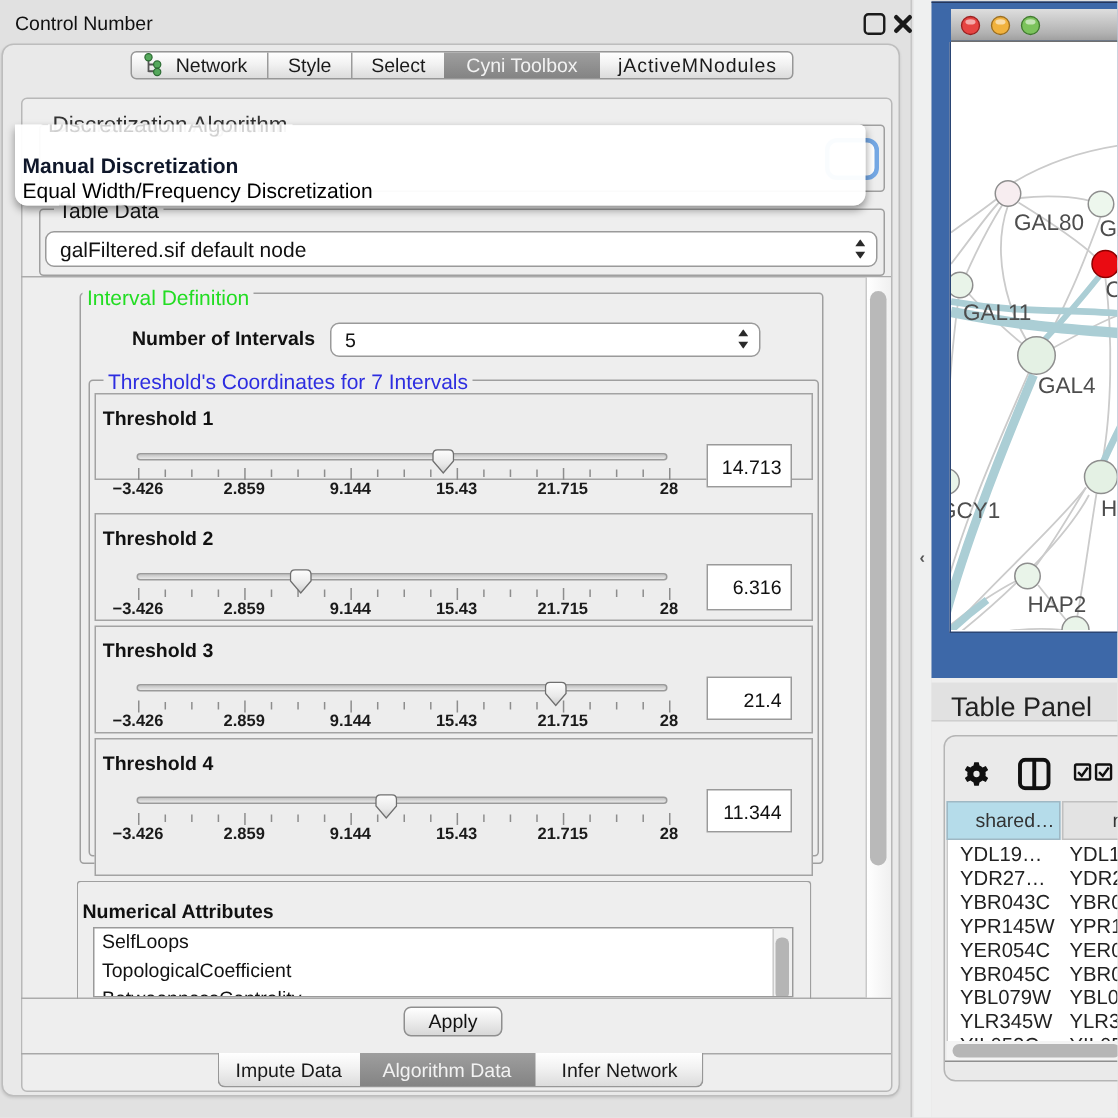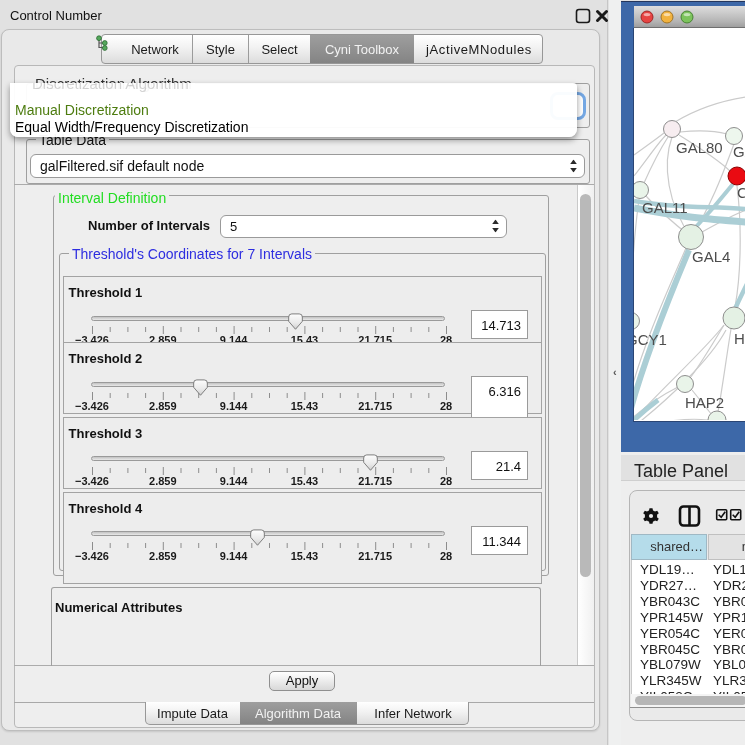--- a/index.html
+++ b/index.html
@@ -35,21 +35,21 @@
   <div class="abs" style="left:608.5px;top:0;width:12.5px;height:745px;background:#eff0f0"></div>
   <div class="abs" style="left:10px;top:8px;font-size:13px;color:#111">Control Number</div>
   <svg class="abs" style="left:574px;top:7px" width="36" height="18" viewBox="0 0 36 18">
     <rect x="2.5" y="2.5" width="13" height="13" rx="2.5" fill="none" stroke="#1a1a1a" stroke-width="1.6"></rect>
     <path d="M23.5 4.5 L32.5 13.5 M32.5 4.5 L23.5 13.5" stroke="#1a1a1a" stroke-width="3" stroke-linecap="round"></path>
   </svg>
 
   <div class="abs" style="left:1px;top:28.5px;width:598.5px;height:702px;border:1px solid #bdbdbd;border-radius:8px;background:#e9e9e9;box-shadow:0 1px 2px rgba(0,0,0,0.12)"></div>
   <div class="abs" style="left:13.5px;top:65px;width:581px;height:663px;border:1px solid #b8b8b8;border-radius:4px;background:#eeeeee"></div>
 
-  <div class="abs segbar" style="left:101px;top:34px;width:442px;height:30px;border-radius:4px">
+  <div class="abs segbar" style="left:87px;top:34px;width:442px;height:19px;border-radius:4px">
     <div class="seg" style="left:0;width:90px;border-radius:4px 0 0 4px;padding-left:16px">Network</div>
     <div class="segsep" style="left:90px"></div>
     <div class="seg" style="left:91px;width:55px">Style</div>
     <div class="segsep" style="left:146px"></div>
     <div class="seg" style="left:147px;width:61px">Select</div>
     <div class="seg dark" style="left:208px;width:104px">Cyni Toolbox</div>
     <div class="seg" style="left:312px;width:130px;border-radius:0 4px 4px 0;letter-spacing:0.6px">jActiveMNodules</div>
   </div>
   <svg class="abs" style="left:96px;top:35px" width="13" height="17" viewBox="0 0 13 17">
     <path d="M3 4 V13 M3 8 L8 8 M3 12.5 L8 12.5" stroke="#555" stroke-width="1.2" fill="none"></path>
@@ -86,21 +86,21 @@
     <span class="ctext">5</span>
     <svg class="arrows" width="7" height="13" viewBox="0 0 7 13">
       <path d="M3.5 0 L6.8 4.6 L0.2 4.6 Z" fill="#2a2a2a"></path>
       <path d="M3.5 13 L6.8 8.4 L0.2 8.4 Z" fill="#2a2a2a"></path>
     </svg>
   </div>
 
   <div class="abs groupbox" style="left:59px;top:253px;width:487px;height:317.5px"></div>
   <div class="grouptitle abs" style="left:69px;top:246px;font-size:14px;color:#2d2de0">Threshold's Coordinates for 7 Intervals</div>
 
-  <div class="thpanel" style="top:276px;height:74px">
+  <div class="thpanel" style="top:262px;height:58px">
   <div class="thlabel">Threshold 1</div>
   <div class="track"></div>
   <svg style="position:absolute;left:0;top:0" width="420" height="74" viewBox="0 0 420 74">
         <line x1="28.5" y1="49" x2="28.5" y2="57" stroke="#8d8d8d" stroke-width="1"></line>
         <line x1="46.2" y1="50" x2="46.2" y2="55" stroke="#8d8d8d" stroke-width="1"></line>
         <line x1="63.9" y1="50" x2="63.9" y2="55" stroke="#8d8d8d" stroke-width="1"></line>
         <line x1="81.6" y1="50" x2="81.6" y2="55" stroke="#8d8d8d" stroke-width="1"></line>
         <line x1="99.3" y1="49" x2="99.3" y2="57" stroke="#8d8d8d" stroke-width="1"></line>
         <line x1="117.0" y1="50" x2="117.0" y2="55" stroke="#8d8d8d" stroke-width="1"></line>
         <line x1="134.7" y1="50" x2="134.7" y2="55" stroke="#8d8d8d" stroke-width="1"></line>
@@ -172,21 +172,21 @@
   <svg class="thumb" style="margin-left:-0.8px;left:130.7px;top:35px" width="17" height="19" viewBox="0 0 17 19">
     <defs>
           <linearGradient id="tg1" x1="0" y1="0" x2="0" y2="1">
       <stop offset="0" stop-color="#fdfdfd"></stop>
             <stop offset="0.6" stop-color="#e9e9e9"></stop>
             <stop offset="1" stop-color="#cfcfcf"></stop>
           </linearGradient>
         </defs>
     <path d="M0.75,4.4 Q0.75,0.9 4.25,0.9 H12.75 Q16.25,0.9 16.25,4.4 V9.3 L8.5,18.3 L0.75,9.3 Z" fill="url(#tg1)" stroke="#6f6f6f" stroke-width="1"></path>
   </svg>
-  <div class="tfield" style="left:407.5px;top:33px;width:57px;height:42px">6.316</div>
+  <div class="tfield" style="left:407.5px;top:33px;width:57px;height:31px">6.316</div>
 </div>
 <div class="thpanel" style="top:416.5px;height:72px">
   <div class="thlabel">Threshold 3</div>
   <div class="track"></div>
   <svg style="position:absolute;left:0;top:0" width="420" height="72" viewBox="0 0 420 72">
         <line x1="28.5" y1="49" x2="28.5" y2="57" stroke="#8d8d8d" stroke-width="1"></line>
         <line x1="46.2" y1="50" x2="46.2" y2="55" stroke="#8d8d8d" stroke-width="1"></line>
         <line x1="63.9" y1="50" x2="63.9" y2="55" stroke="#8d8d8d" stroke-width="1"></line>
         <line x1="81.6" y1="50" x2="81.6" y2="55" stroke="#8d8d8d" stroke-width="1"></line>
         <line x1="99.3" y1="49" x2="99.3" y2="57" stroke="#8d8d8d" stroke-width="1"></line>
@@ -265,35 +265,42 @@
             <stop offset="1" stop-color="#cfcfcf"></stop>
           </linearGradient>
         </defs>
     <path d="M0.75,4.4 Q0.75,0.9 4.25,0.9 H12.75 Q16.25,0.9 16.25,4.4 V9.3 L8.5,18.3 L0.75,9.3 Z" fill="url(#tg3)" stroke="#6f6f6f" stroke-width="1"></path>
   </svg>
   <div class="tfield" style="left:407.5px;top:33px;width:57px;height:29px">11.344</div>
 </div>
 
   <div class="abs groupbox" style="left:51px;top:587px;width:490px;height:84px;border-bottom:none"></div>
   <div class="abs" style="left:55px;top:600px;font-size:13px;font-weight:bold;color:#111">Numerical Attributes</div>
+  <div class="abs" style="left:62px;top:618px;width:467px;height:47px;background:#fff;border:1px solid #9a9a9a;overflow:hidden">
+    <div style="position:absolute;left:5px;top:1px;font-size:13px;color:#111">SelfLoops</div>
+    <div style="position:absolute;left:5px;top:20px;font-size:13px;color:#111">TopologicalCoefficient</div>
+    <div style="position:absolute;left:5px;top:38.5px;font-size:13px;color:#111">BetweennessCentrality</div>
+    <div style="position:absolute;right:0;top:0;width:13px;height:47px;background:#f0f0f0;border-left:1px solid #ccc"></div>
+    <div style="position:absolute;right:2px;top:6px;width:9px;height:41px;background:#b5b5b5;border-radius:4px"></div>
+  </div>
 
   <div class="abs" style="left:15px;top:666px;width:561px;height:36px;background:#eeeeee"></div>
 
   <div class="abs" style="left:269px;top:671px;width:66px;height:20px;border:1px solid #8f8f8f;border-radius:5px;background:linear-gradient(#ffffff,#ececec 50%,#d8d8d8);font-size:13px;color:#111;text-align:center;line-height:18px">Apply</div>
 
   <div class="abs" style="left:14px;top:702px;width:580px;height:1px;background:#a8a8a8"></div>
   <div class="abs segbar" style="left:144.5px;top:702px;width:324px;height:23px;border-radius:0 0 5px 5px;border-top:none">
     <div class="seg" style="left:0;width:94px;border-radius:0 0 0 5px">Impute Data</div>
     <div class="seg dark" style="left:94px;width:117px">Algorithm Data</div>
     <div class="seg" style="left:211px;width:113px;border-radius:0 0 5px 0">Infer Network</div>
   </div>
 
   <div class="abs" style="left:10px;top:83px;width:567px;height:54px;background:rgba(255,255,255,0.96);border-radius:0 4px 8px 8px;box-shadow:0 3px 6px rgba(0,0,0,0.4);overflow:hidden">
     <div style="position:absolute;left:22px;top:-8px;font-size:15px;color:rgba(60,60,60,0.22)">Discretization Algorithm</div>
-    <div style="position:absolute;left:5px;top:19px;font-size:14px;font-weight:normal;color:#4d7c0f">Manual Discretization</div>
+    <div style="position:absolute;left:5px;top:19px;font-size:14px;font-weight:bold;color:#0f172a">Manual Discretization</div>
     <div style="position:absolute;left:5px;top:36px;font-size:14px;color:#000">Equal Width/Frequency Discretization</div>
   </div>
 
   <div class="abs" style="left:613px;top:366px;width:8px;height:12px;font-size:11px;color:#555;font-weight:bold">‹</div>
 
   <div class="abs" style="left:621px;top:1px;width:124px;height:451px;background:#3d68a8;border-top:1px solid #24365c"></div>
   <div class="abs" style="left:634px;top:6px;width:111px;height:22px;background:linear-gradient(#dedede,#b3b3b3 75%,#9f9f9f);border-bottom:1px solid #6f6f6f"></div>
   <svg class="abs" style="left:640px;top:10px" width="56" height="14" viewBox="0 0 56 14">
     <circle cx="7" cy="7" r="6" fill="#e64442" stroke="#9a1f1f" stroke-width="0.9"></circle>
       <ellipse cx="7" cy="4.6" rx="3.4" ry="1.7" fill="rgba(255,255,255,0.55)"></ellipse>

